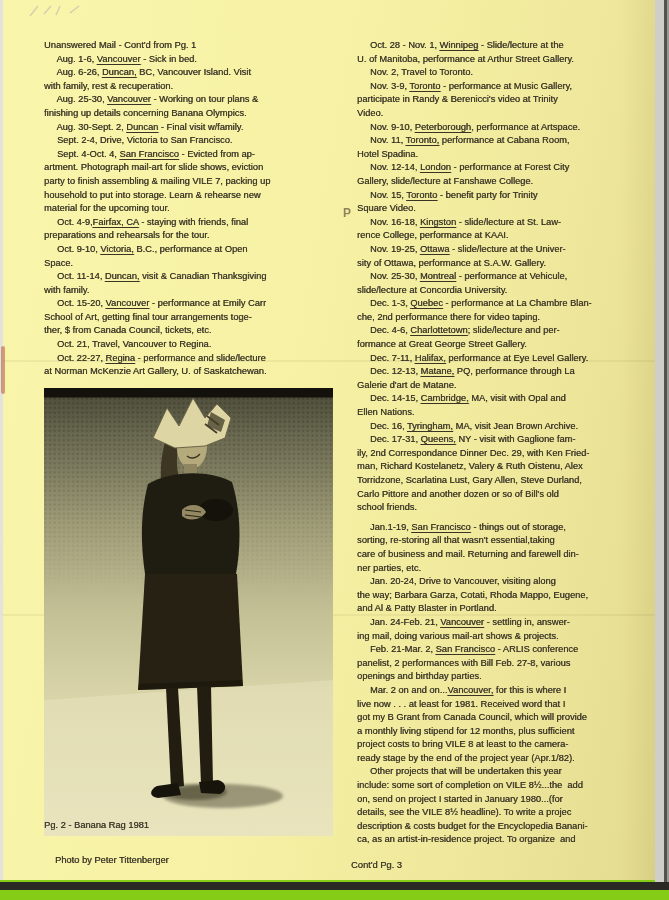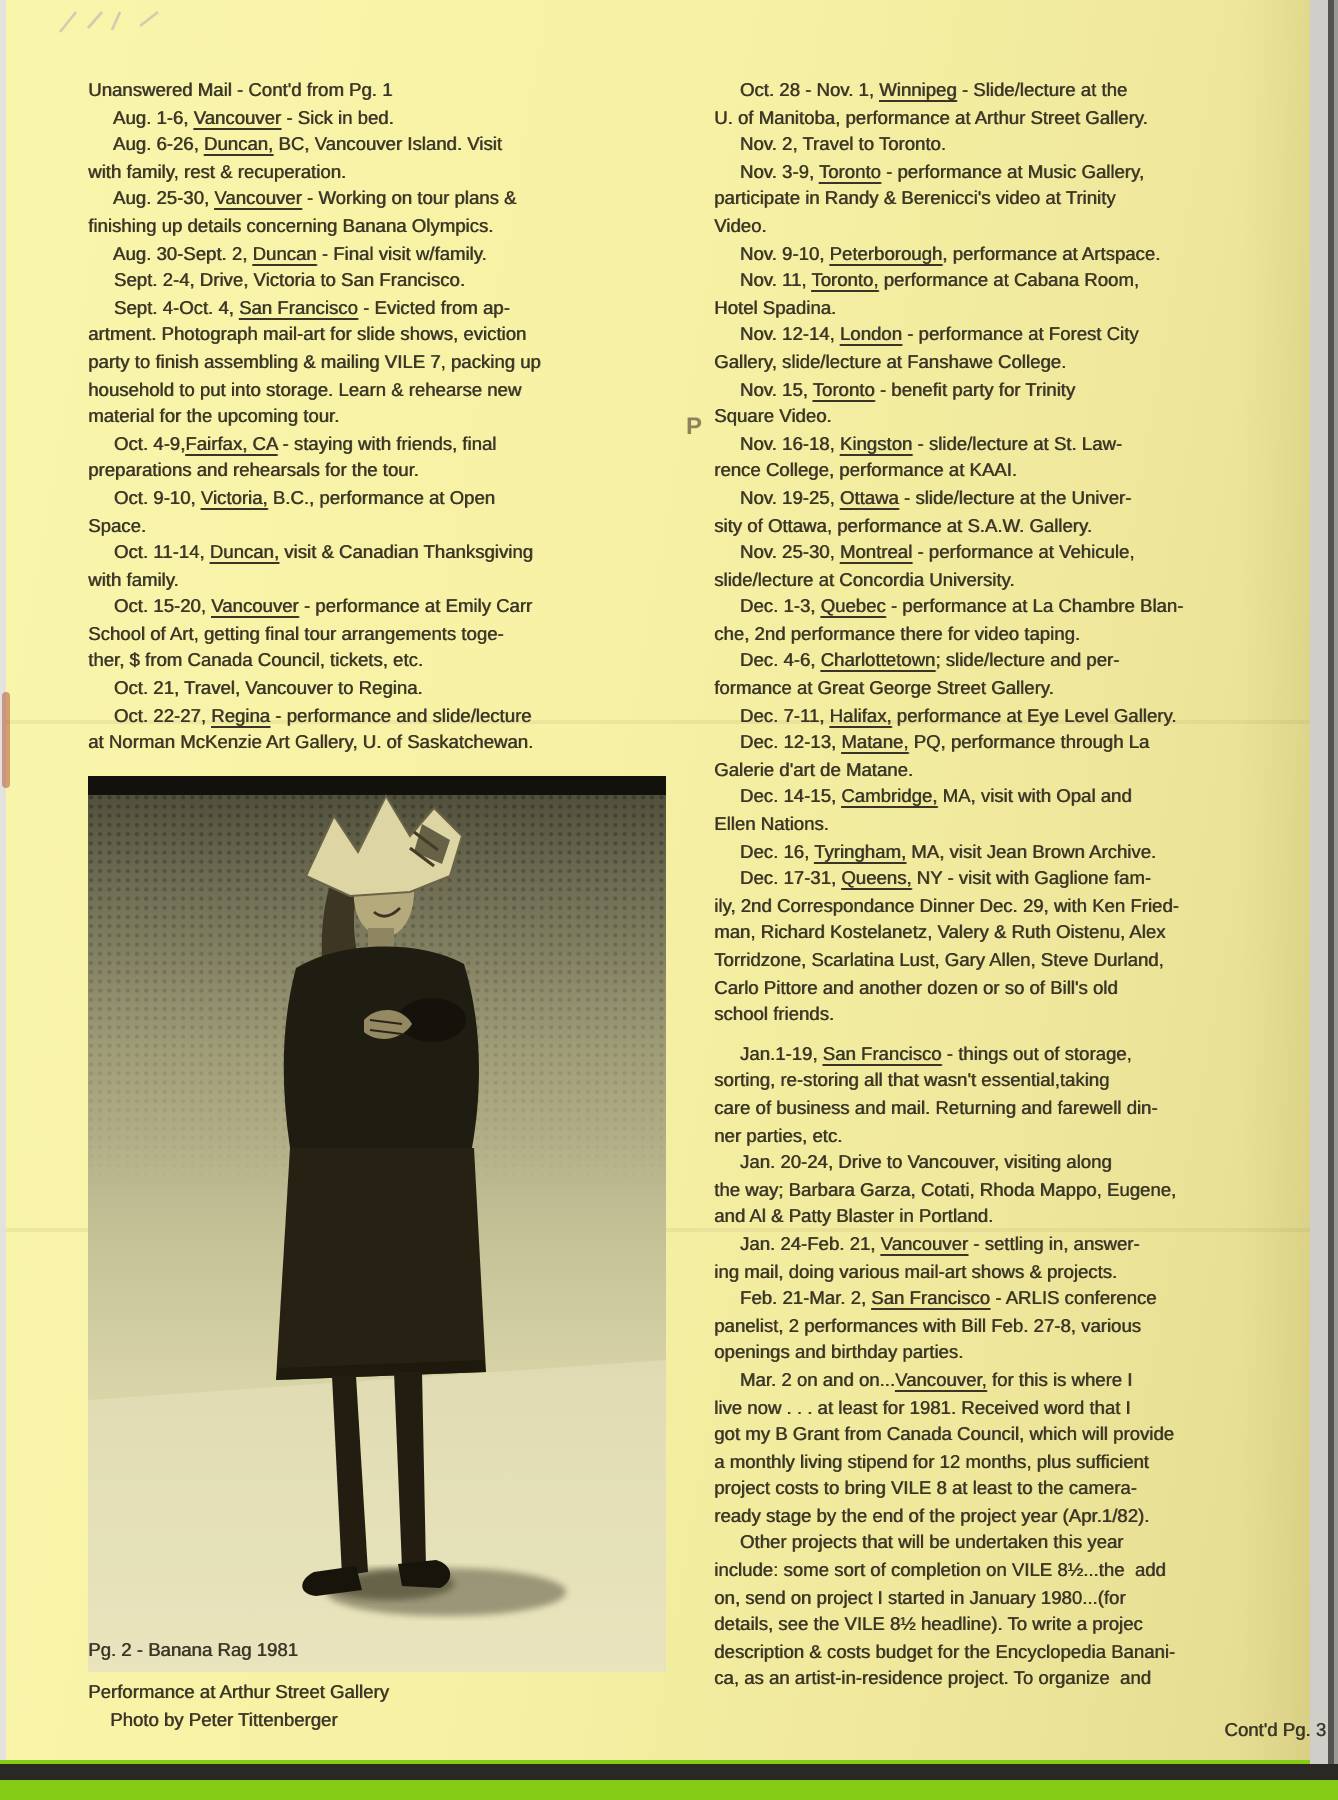--- a/index.html
+++ b/index.html
@@ -26,21 +26,21 @@
   .tline{height:13.6px;}
   .gap{height:6px;}
   .u{text-decoration:underline;text-underline-offset:1.5px;}
   
   #photo{position:absolute;left:44px;top:388px;width:289px;height:448px;}
   #photo svg{display:block;width:289px;height:448px;}
   
   .cap{position:absolute;left:44px;font-size:9.3px;line-height:13.2px;color:#3a3425;white-space:pre;
        text-shadow:0.35px 0 0 rgba(58,52,37,0.8);}
   #cap1{top:840px;} #cap2{top:854px;padding-left:11px;} #cap3{top:819px;}
-  #contd{position:absolute;left:351px;top:860px;width:312px;text-align:right;font-size:9.3px;
+  #contd{position:absolute;left:351px;top:860px;width:312px;font-size:9.3px;
          color:#3a3425;white-space:pre;text-shadow:0.35px 0 0 rgba(58,52,37,0.8);}
   
   #stray-p{position:absolute;left:343px;top:206px;font-size:12px;font-weight:bold;
            color:rgba(70,58,44,0.6);}
   #red-mark{position:absolute;left:1px;top:346px;width:4px;height:48px;
             background:rgba(178,72,48,0.5);border-radius:2px;}
   #pencil-marks{position:absolute;left:26px;top:2px;}
 </style>
 </head>
 <body>
@@ -116,17 +116,16 @@
         <path d="M-46,186 L-53,302 L52,298 L46,186 Z" fill="#262112"></path>
         <path d="M-53,302 L52,298 L51,292 L-52,296 Z" fill="#1a170c" opacity="0.7"></path>
         <path d="M-25,300 L-13,300 L-7,398 L-20,400 Z" fill="#221d10"></path>
         <path d="M6,298 L20,298 L22,396 L10,396 Z" fill="#221d10"></path>
         <path d="M-34,398 C-42,402 -42,409 -33,410 L-10,407 L-13,395 Z" fill="#17140b"></path>
         <path d="M8,394 L27,392 C35,394 37,402 29,406 L10,405 Z" fill="#17140b"></path>
       </g>
     </svg>
   </div>
 
-  <div id="cap1" class="cap">Performance at Arthur Street Gallery</div>
   <div id="cap2" class="cap">Photo by Peter Tittenberger</div>
   <div id="cap3" class="cap">Pg. 2 - Banana Rag 1981</div>
   <div id="contd">Cont'd Pg. 3</div>
 </div>
 
 </body></html>

